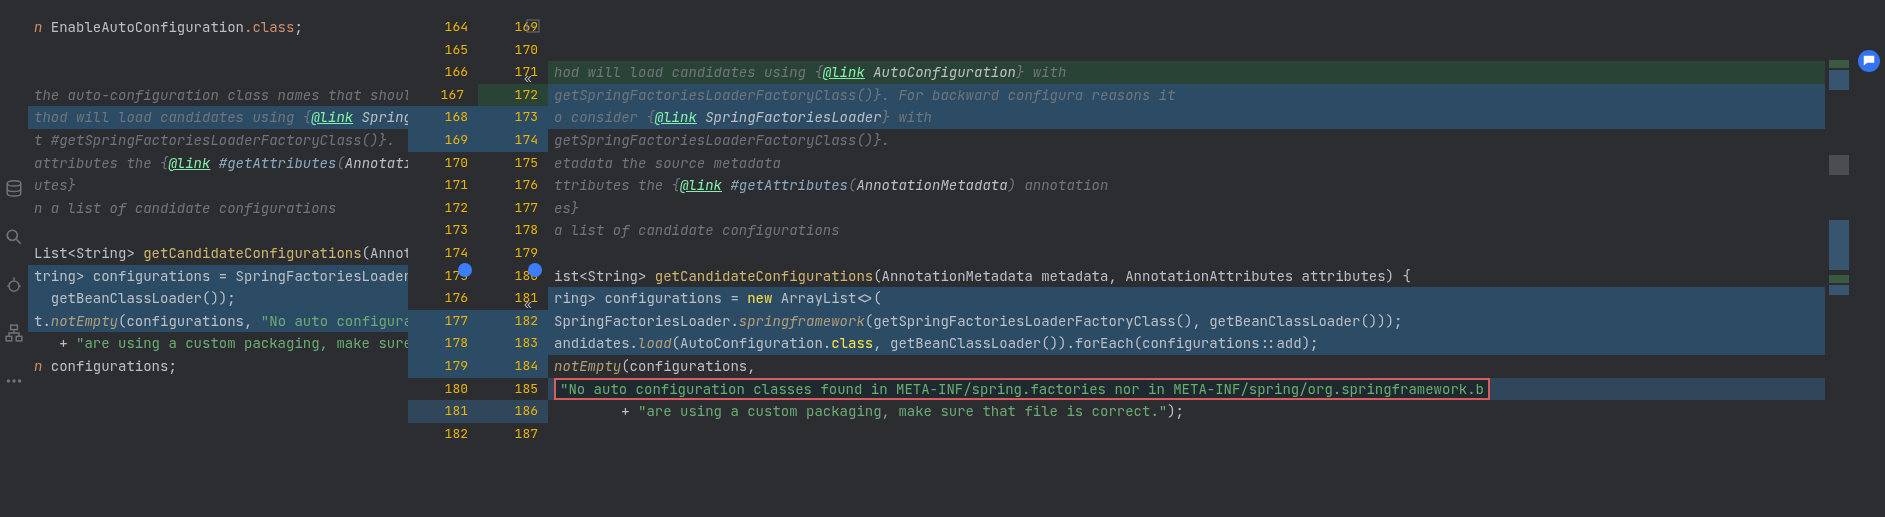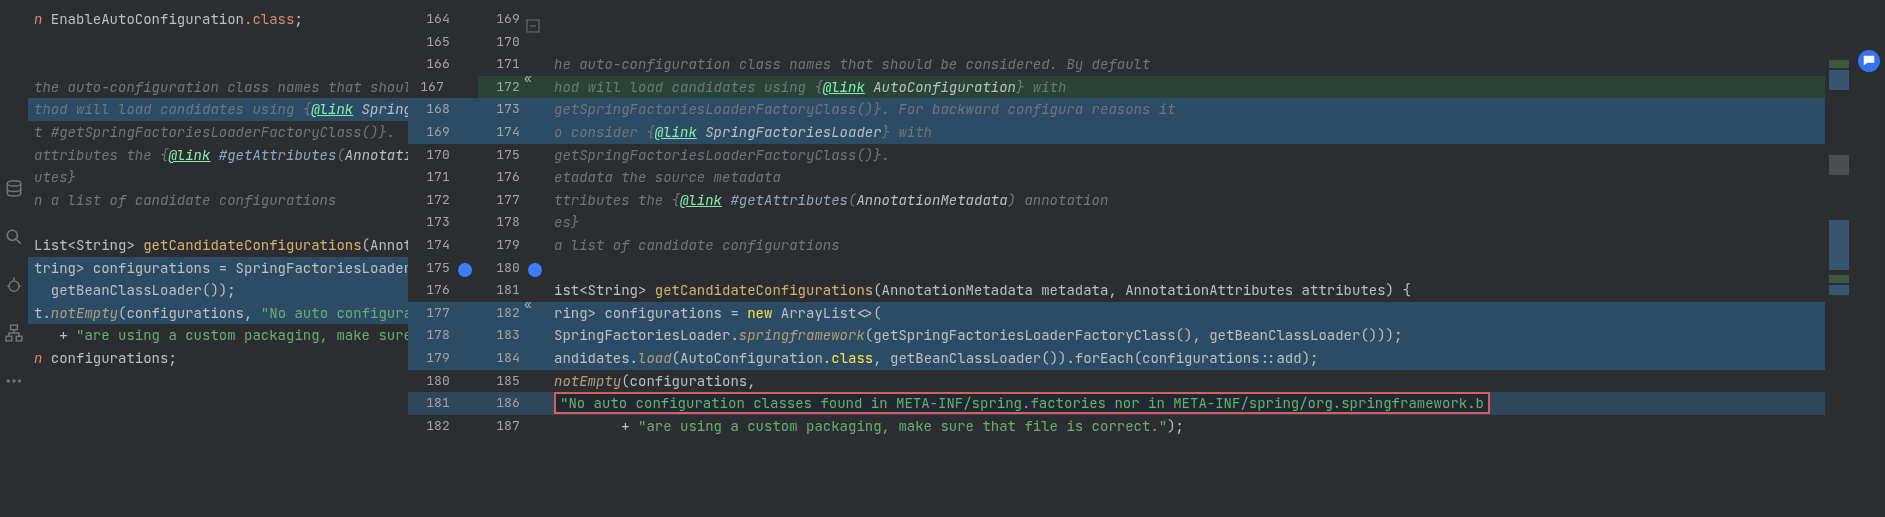--- a/index.html
+++ b/index.html
@@ -8,23 +8,23 @@
   .tool-strip { width: 28px; background: #2b2d30; display: flex; flex-direction: column; align-items: center; padding-top: 180px; gap: 30px; }
   .tool-icon { width: 18px; height: 18px; opacity: 0.6; }
   .left-pane { width: 380px; background: #2b2d30; position: relative; }
   .gutter-left { width: 70px; background: #2b2d30; position: relative; }
   .gutter-right { width: 70px; background: #2b2d30; position: relative; }
   .right-pane { flex: 1; background: #2b2d30; position: relative; overflow: hidden; }
   .minimap { width: 28px; background: #2b2d30; position: relative; }
   .chat-bubble { width: 32px; background: #2b2d30; display:flex; align-items:flex-start; justify-content:center; padding-top:50px;}
   .chat-circle { width:22px; height:22px; border-radius:50%; background:#3574f0; display:flex; align-items:center; justify-content:center;}
   .line { height: 22.6px; line-height: 22.6px; white-space: nowrap; overflow: hidden; }
-  .code-lines, .gutter-lines { position: absolute; left:0; right:0; top:8px; }
+  .code-lines, .gutter-lines { position: absolute; left:0; right:0; top:16px; }
   .code-lines .line { padding-left: 6px; }
-  .gutter-lines .line { text-align: center; padding-right: 10px; color: #a3a3a3; font-size:13px;}
+  .gutter-lines .line { text-align: right; padding-right: 10px; color: #eab308; font-size:13px;}
   .hl-green { background: #294436; }
   .hl-blue { background: #2c4c65; }
   .hl-blue-dim { background: #30465b; }
   .comment { color: #6f757b; font-style: italic; }
   .keyword { color: #cf8e6d; font-style: italic; }
   .kw2 { color: #fde047; }
   .string { color: #6aab73; }
   .method { color: #d0b36e; }
   .method2 { color: #b09d79; font-style: italic;}
   .link { color: #86efac; font-style: italic; text-decoration: underline;}
@@ -90,21 +90,21 @@
       <div class="line"><span class="keyword">n</span> configurations;</div>
       <div class="line"></div>
     </div>
   </div>
 
   <div class="gutter-left">
     <div class="gutter-lines">
       <div class="line">164</div>
       <div class="line">165</div>
       <div class="line">166</div>
-      <div class="line" style="padding-right:22px">167</div>
+      <div class="line" style="padding-right:14px">167</div>
       <div class="line hl-blue">168</div>
       <div class="line hl-blue">169</div>
       <div class="line">170</div>
       <div class="line">171</div>
       <div class="line">172</div>
       <div class="line">173</div>
       <div class="line">174</div>
       <div class="line">175</div>
       <div class="line">176</div>
       <div class="line hl-blue">177</div>
@@ -147,21 +147,20 @@
           <rect x="1" y="1" width="12" height="12" fill="none" stroke="#6f757b"></rect>
           <line x1="4" y1="7" x2="10" y2="7" stroke="#6f757b"></line>
         </svg>
     </div>
   </div>
 
   <div class="right-pane">
     <div class="code-lines">
       <div class="line"></div>
       <div class="line"></div>
-      <div class="line"><span class="comment">he auto-configuration class names that should be considered. By default</span></div>
       <div class="line hl-green"><span class="comment">hod will load candidates using {</span><span class="link">@link</span><span style="color:#bcbec4;font-style:italic"> AutoConfiguration</span><span class="comment">} with</span></div>
       <div class="line hl-blue"><span class="comment">getSpringFactoriesLoaderFactoryClass()}. For backward configura reasons it</span></div>
       <div class="line hl-blue"><span class="comment">o consider {</span><span class="link">@link</span><span style="color:#bcbec4;font-style:italic"> SpringFactoriesLoader</span><span class="comment">} with</span></div>
       <div class="line"><span class="comment">getSpringFactoriesLoaderFactoryClass()}.</span></div>
       <div class="line"><span class="comment">etadata the source metadata</span></div>
       <div class="line"><span class="comment">ttributes the {</span><span class="link">@link</span><span style="color:#8ca8c0;font-style:italic"> #getAttributes</span><span class="comment">(</span><span style="color:#bcbec4;font-style:italic">AnnotationMetadata</span><span class="comment">) annotation</span></div>
       <div class="line"><span class="comment">es}</span></div>
       <div class="line"><span class="comment">a list of candidate configurations</span></div>
       <div class="line"></div>
       <div class="line"><span>ist&lt;String&gt; </span><span class="method">getCandidateConfigurations</span><span>(AnnotationMetadata metadata, AnnotationAttributes attributes) {</span></div>

